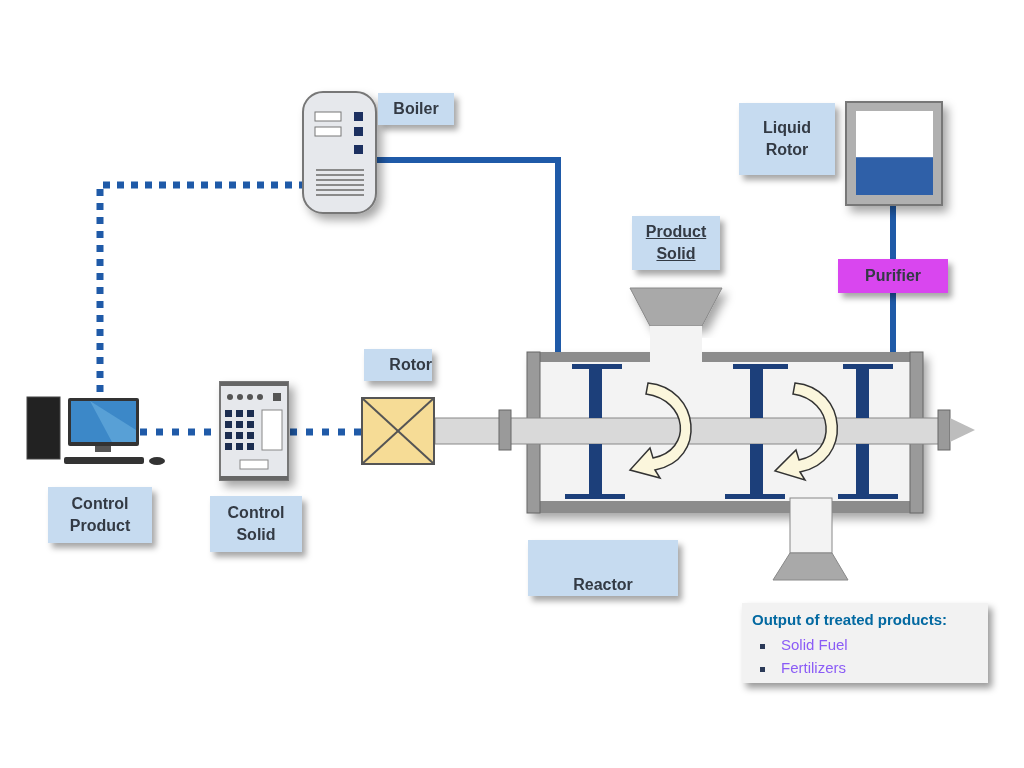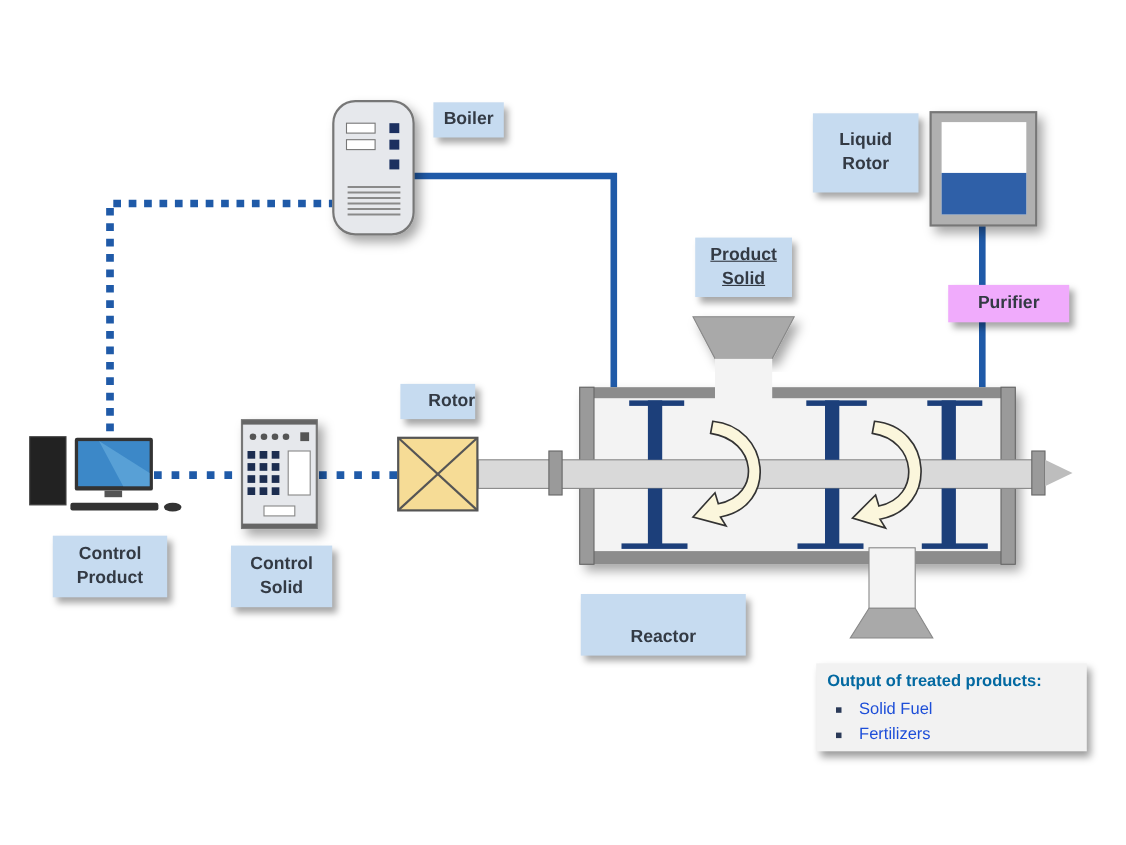--- a/index.html
+++ b/index.html
@@ -1,23 +1,23 @@
 <!DOCTYPE html>
 <html><head>
 <meta charset="utf-8">
 <style>
   html,body{margin:0;padding:0;background:#ffffff;}
   body{width:1024px;height:768px;position:relative;overflow:hidden;font-family:"Liberation Sans",sans-serif;}
   svg{position:absolute;left:0;top:0;}
   .lbl{position:absolute;background:#c6dbf0;box-shadow:4px 5px 6px rgba(0,0,0,0.35);color:#333a44;font-weight:bold;font-size:16px;text-align:center;line-height:22px;display:flex;flex-direction:column;align-items:center;justify-content:center;}
-  .lbl.y{background:#f0abfc;margin-left:24px;}
+  .lbl.y{background:#d946ef;}
   .outbox{position:absolute;left:742px;top:603px;width:246px;height:80px;background:#f2f2f2;box-shadow:4px 5px 7px rgba(0,0,0,0.4);color:#2d3a55;font-size:15px;}
   .outbox .t{font-weight:bold;position:absolute;left:10px;top:8px;color:#0369a1;}
   .outbox ul{list-style:none;margin:0;padding:0;position:absolute;left:18px;top:30px;}
-  .outbox li{line-height:23px;color:#1d4ed8;}
+  .outbox li{line-height:23px;color:#8b5cf6;}
   .outbox li::before{content:"";display:inline-block;width:5px;height:5px;background:#2b3a58;margin-right:16px;vertical-align:middle;}
 </style>
 </head>
 <body>
 
 <svg width="1024" height="768" viewBox="0 0 1024 768">
   <defs>
     <filter id="sh" x="-20%" y="-20%" width="150%" height="150%">
       <feDropShadow dx="5" dy="6" stdDeviation="5" flood-color="#000" flood-opacity="0.35"></feDropShadow>
     </filter>
@@ -142,38 +142,38 @@
         <rect x="247" y="432" width="7" height="7"></rect>
       <rect x="225" y="443" width="7" height="7"></rect>
         <rect x="236" y="443" width="7" height="7"></rect>
         <rect x="247" y="443" width="7" height="7"></rect>
     </g>
     <rect x="262" y="410" width="20" height="40" fill="#fff" stroke="#888"></rect>
     <rect x="240" y="460" width="28" height="9" fill="#fff" stroke="#888"></rect>
   </g>
 </svg>
 
-<div class="lbl" style="left:394px;top:93px;width:64px;height:32px;">
+<div class="lbl" style="left:378px;top:93px;width:76px;height:32px;">
   <span>Boiler</span>
 </div>
 <div class="lbl" style="left:739px;top:103px;width:96px;height:72px;">
   <span>Liquid</span>
   <span>Rotor</span>
 </div>
 <div class="lbl" style="left:632px;top:216px;width:88px;height:54px;text-decoration:underline;">
   <span>Product</span>
   <span>Solid</span>
 </div>
 <div class="lbl y" style="left:838px;top:259px;width:110px;height:34px;">
   <span>Purifier</span>
 </div>
 <div class="lbl" style="left:364px;top:349px;width:68px;height:32px;align-items:flex-end;">
   <span>Rotor</span>
 </div>
-<div class="lbl" style="left:528px;top:540px;width:150px;height:56px;justify-content:center;padding-top:23px;box-sizing:border-box;">
+<div class="lbl" style="left:528px;top:540px;width:150px;height:56px;justify-content:flex-end;padding-top:23px;box-sizing:border-box;">
   <span>Reactor</span>
 </div>
 <div class="lbl" style="left:48px;top:487px;width:104px;height:56px;">
   <span>Control</span>
   <span>Product</span>
 </div>
 <div class="lbl" style="left:210px;top:496px;width:92px;height:56px;">
   <span>Control</span>
   <span>Solid</span>
 </div>

